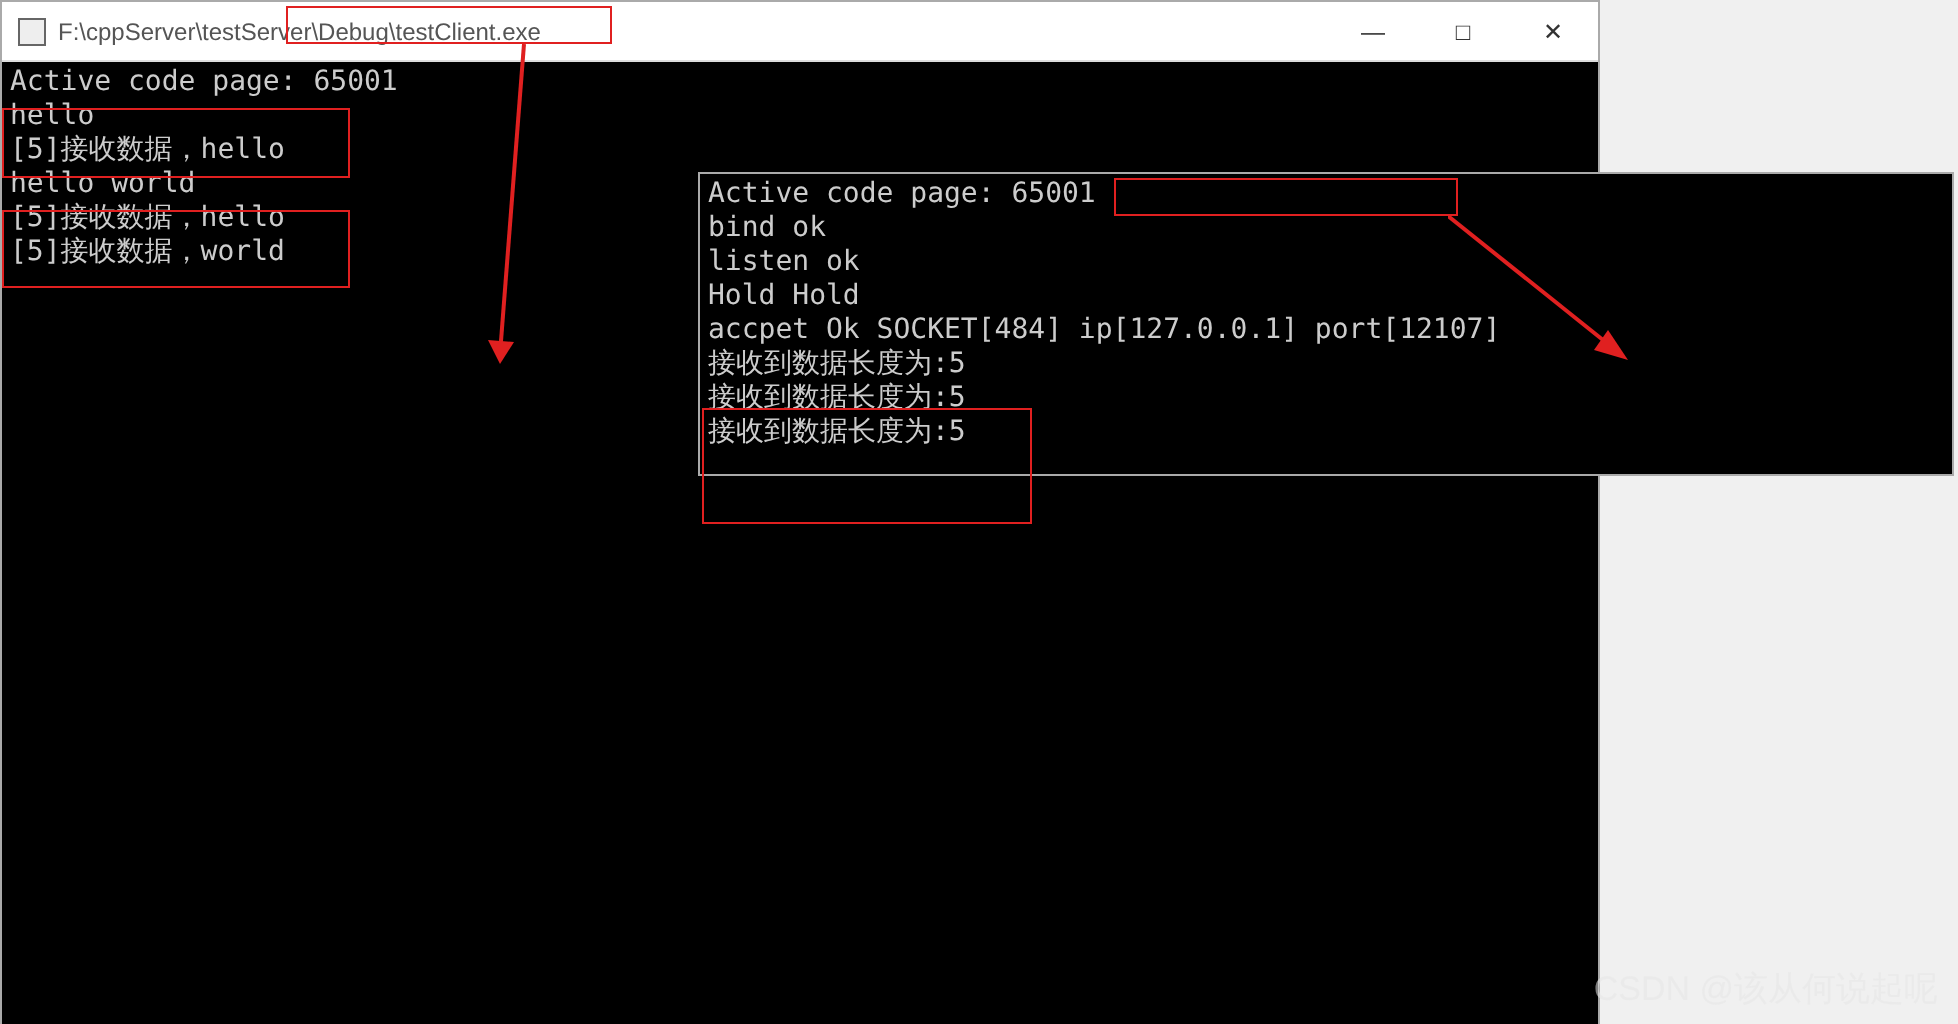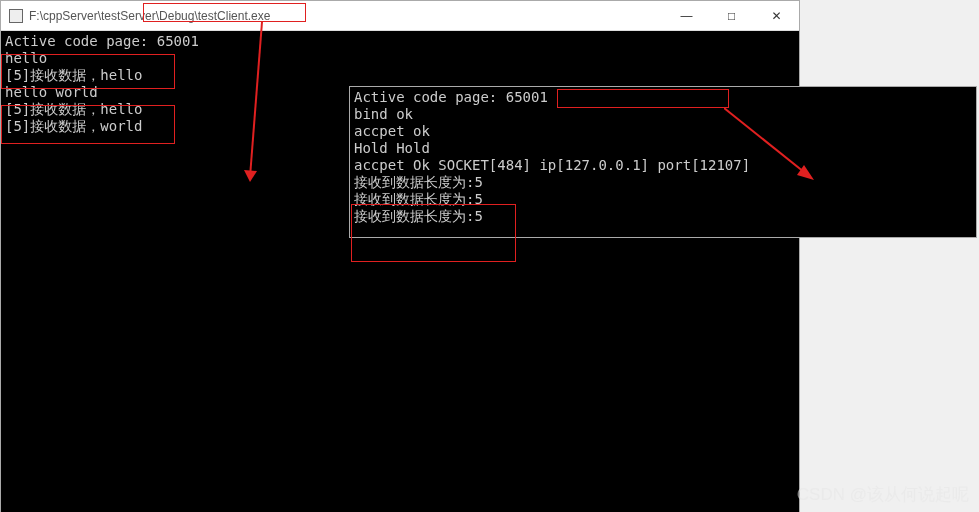--- a/index.html
+++ b/index.html
@@ -120,21 +120,21 @@
 <span>hello</span>
 <span>[5]接收数据，hello</span>
 <span>hello world</span>
 <span>[5]接收数据，hello</span>
 <span>[5]接收数据，world</span></div>
 </div>
 
 <div class="window win-server">
   <div class="console-body"><span>Active code page: 65001</span>
 <span>bind ok</span>
-<span>accpet ok</span>
+<span>listen ok</span>
 <span>Hold Hold</span>
 <span>accpet Ok SOCKET[484] ip[127.0.0.1] port[12107]</span>
 <span>接收到数据长度为:5</span>
 <span>接收到数据长度为:5</span>
 <span>接收到数据长度为:5</span>
 </div>
 </div>
 
 <div class="redbox" style="left:143px; top:3px; width:163px; height:19px;"></div>
 <div class="redbox" style="left:1px; top:54px; width:174px; height:35px;"></div>

